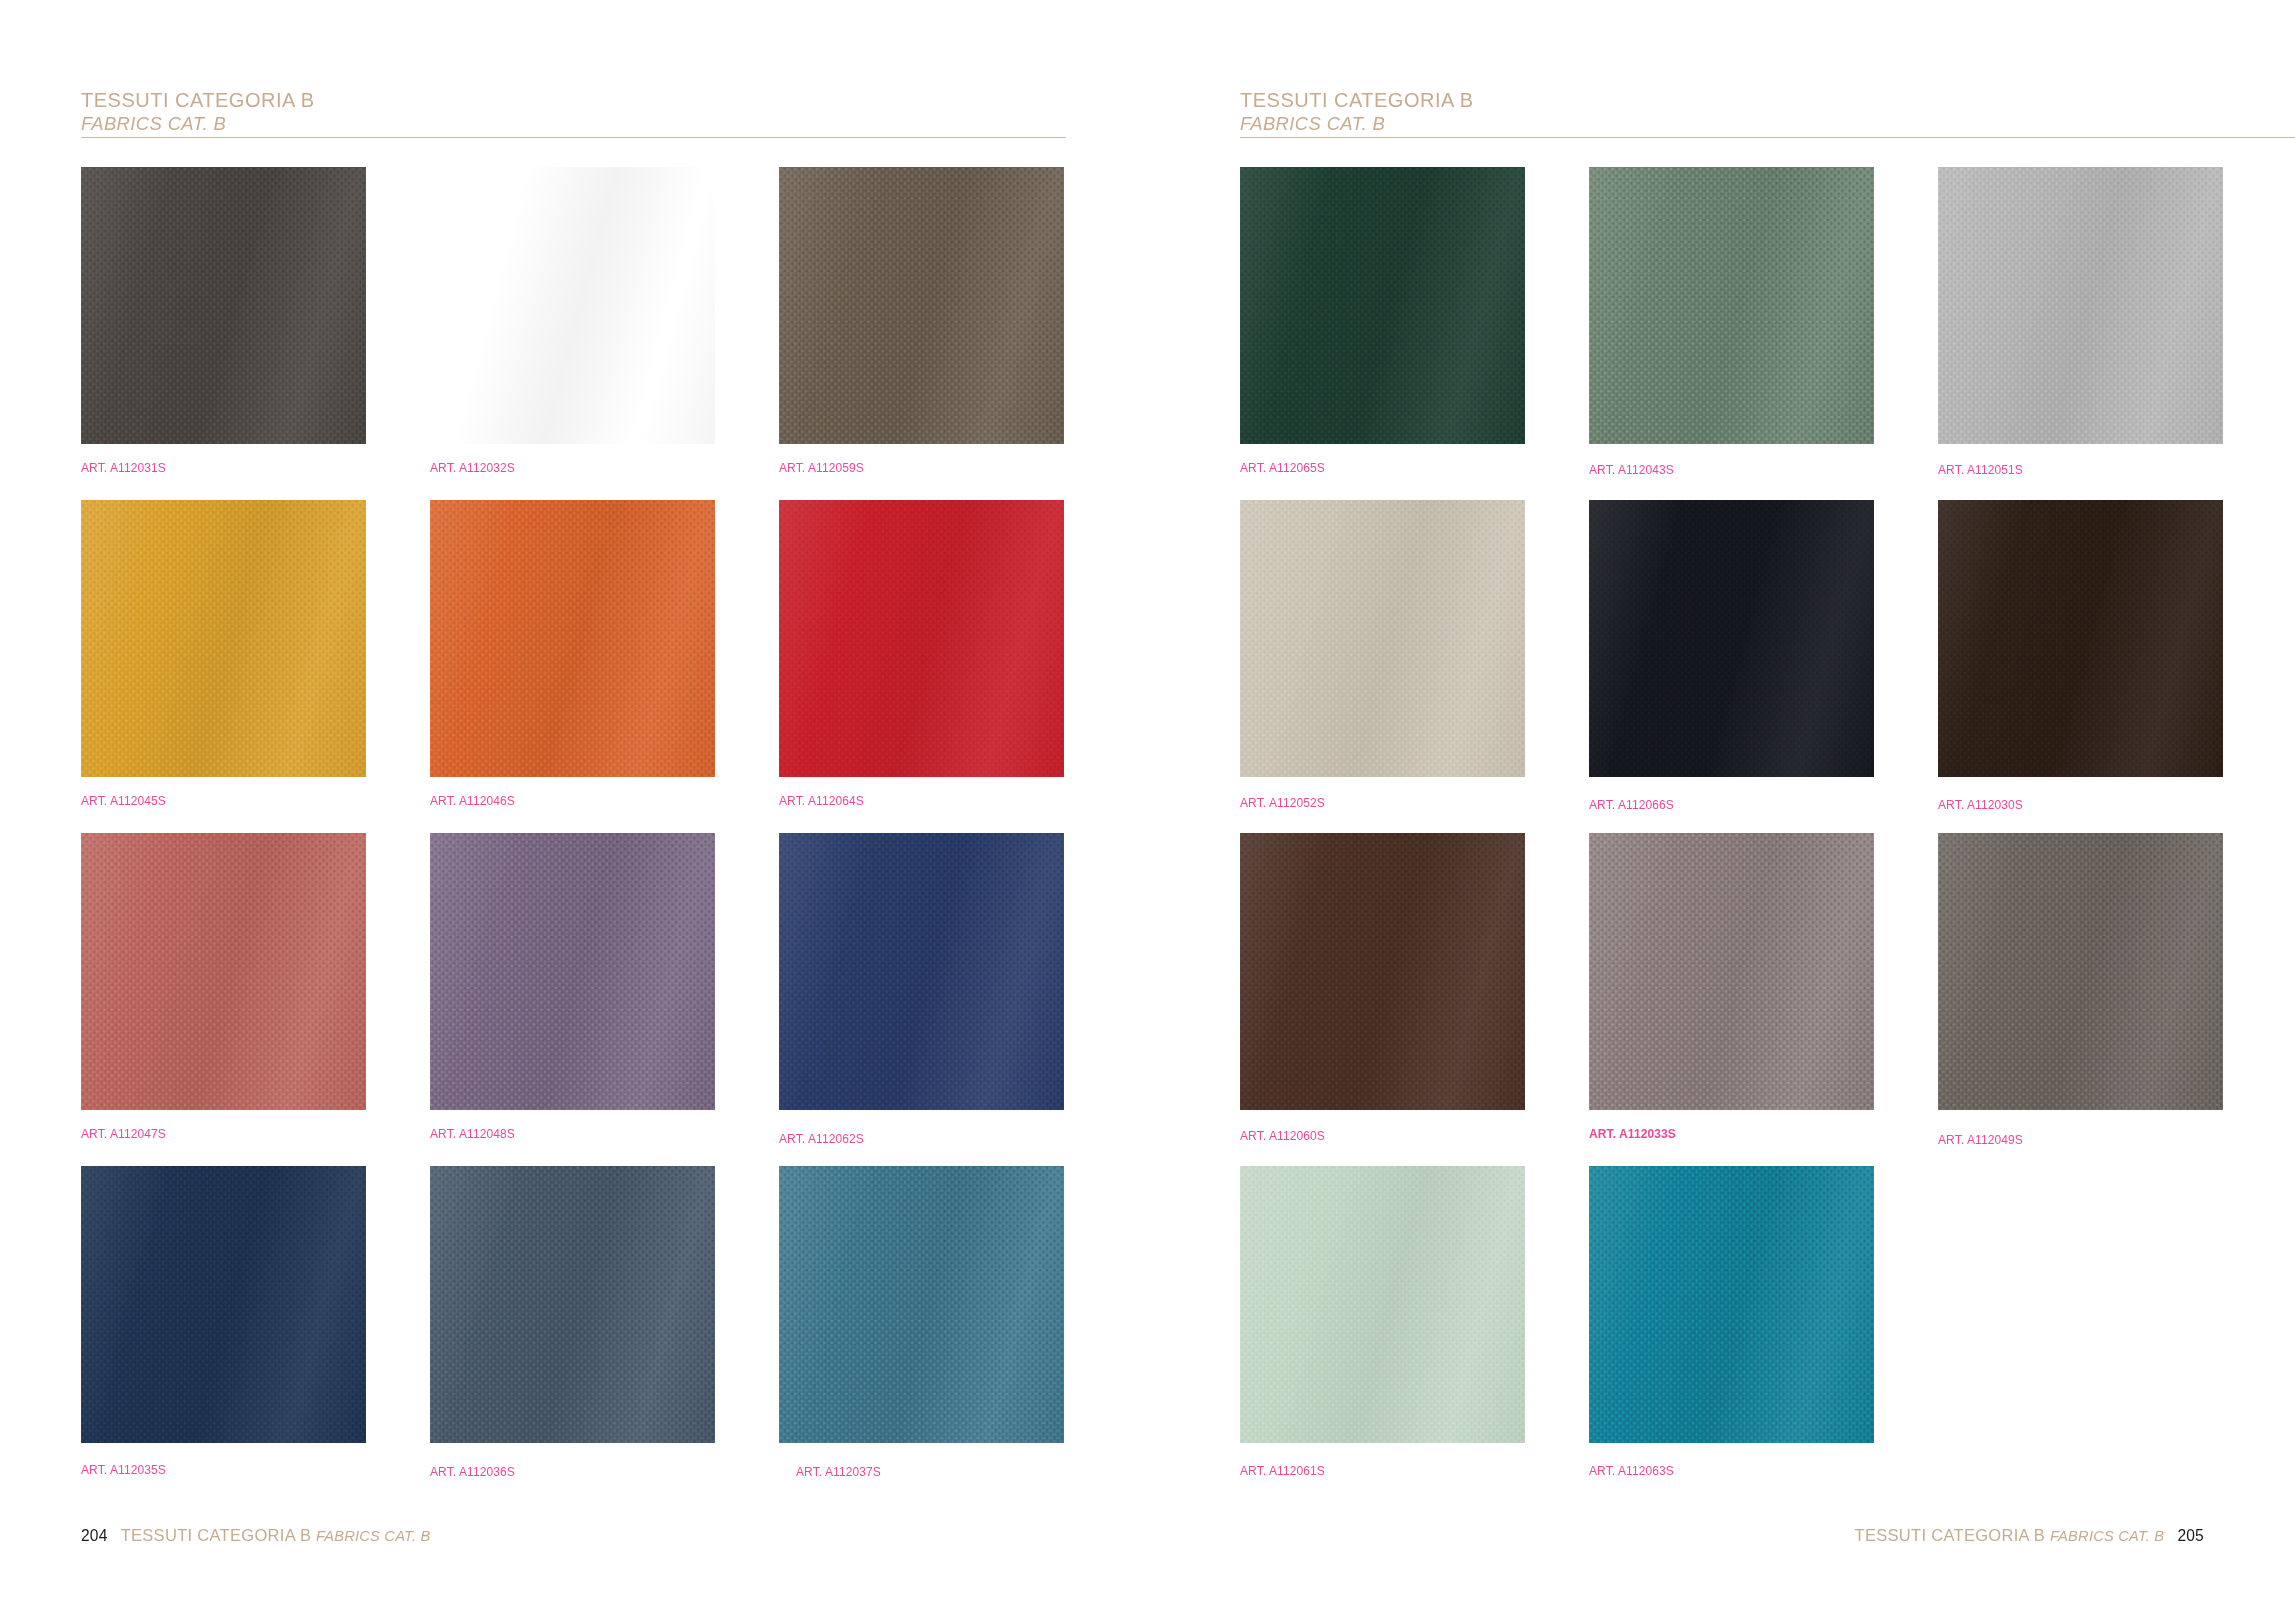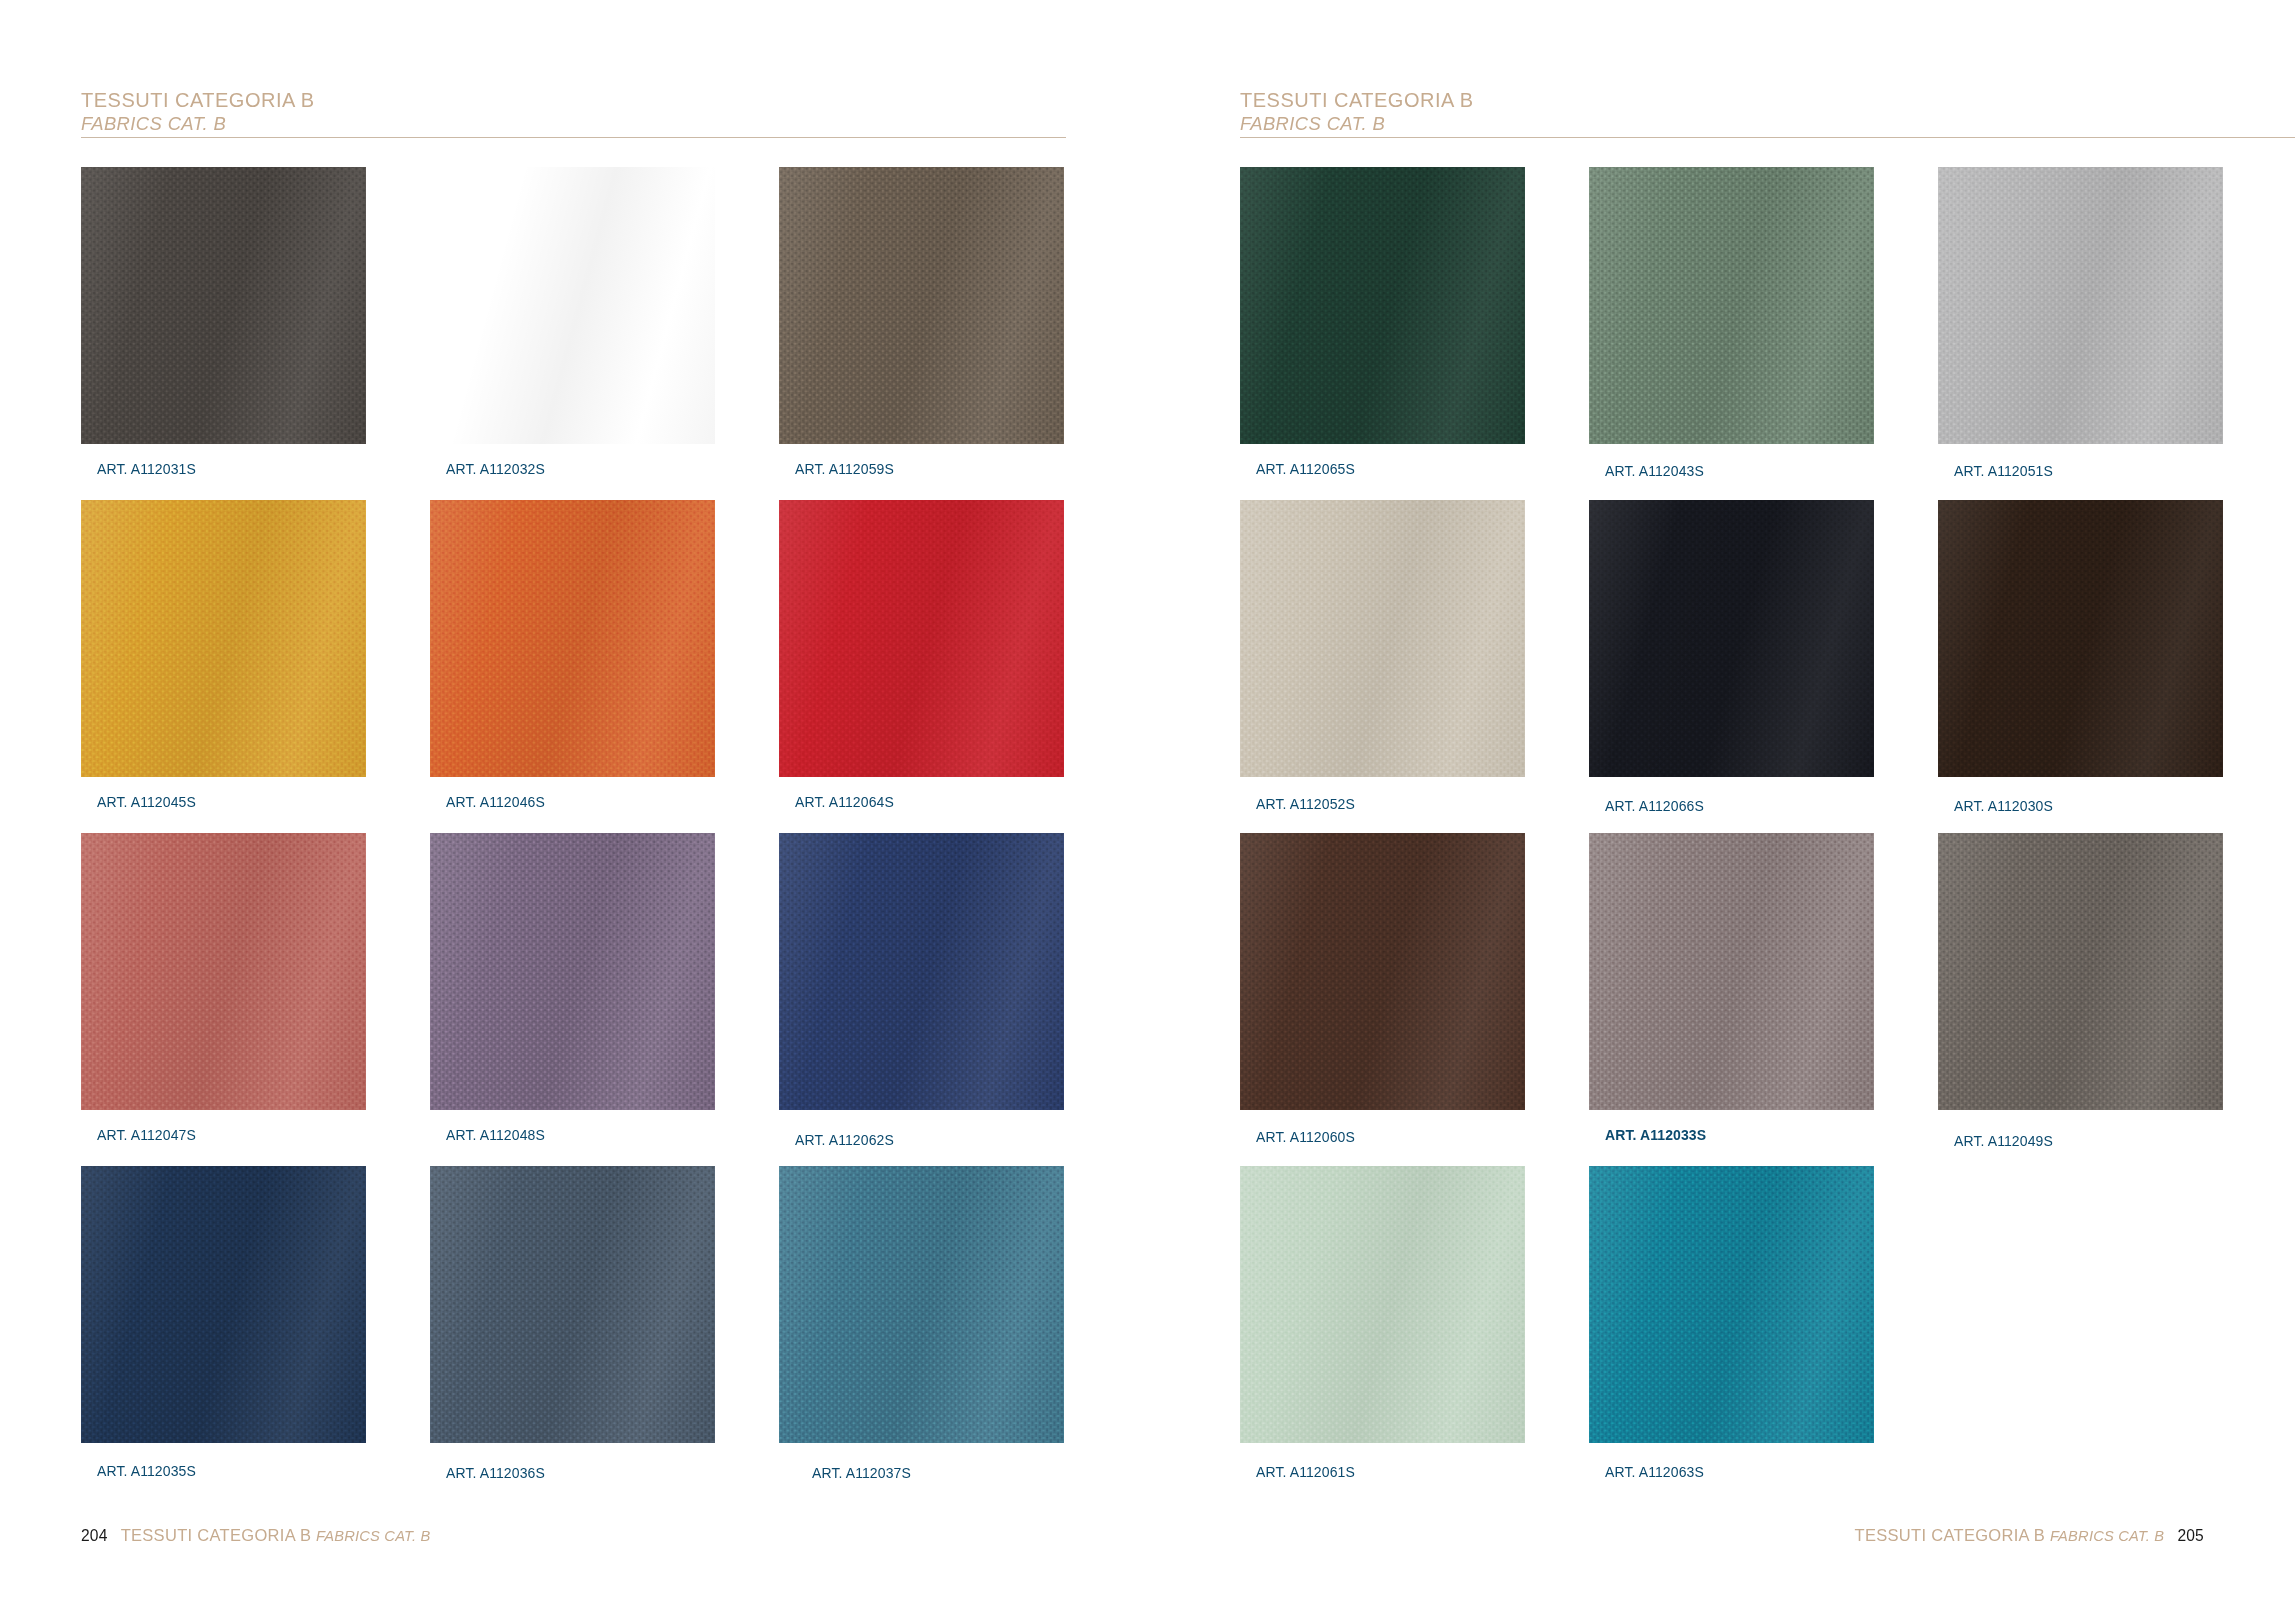--- a/index.html
+++ b/index.html
@@ -103,23 +103,23 @@
     position: absolute;
     inset: 0;
     background:
       linear-gradient(105deg, rgba(255,255,255,0.10) 0%, rgba(255,255,255,0.00) 26%,
                               rgba(0,0,0,0.05) 52%, rgba(255,255,255,0.07) 78%, rgba(0,0,0,0.04) 100%);
     pointer-events: none;
   }
 
   .swatch-label {
     position: absolute;
-    left: 16px;
-    font-size: 14px;
-    color: #0c4a6e;
+    left: 0;
+    font-size: 12px;
+    color: #ec4899;
     letter-spacing: 0.1px;
     white-space: nowrap;
   }
 
   
   .footer {
     position: absolute;
     bottom: 79px;
     display: flex;
     align-items: baseline;

